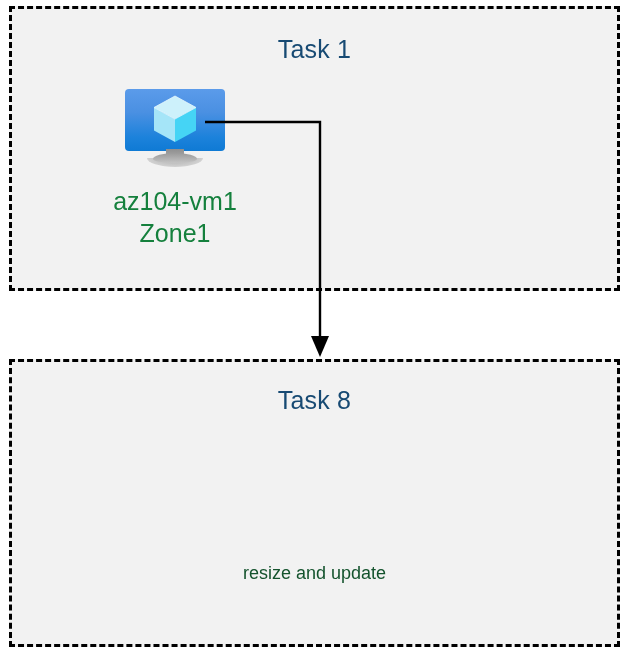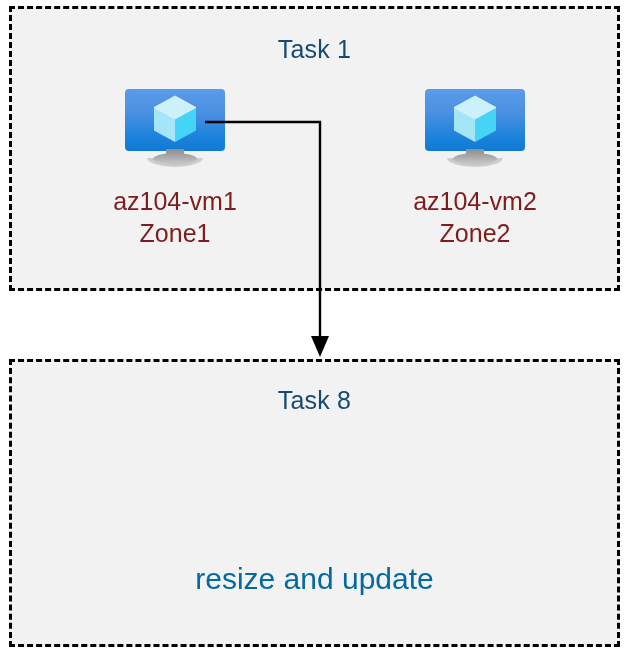--- a/index.html
+++ b/index.html
@@ -61,33 +61,33 @@
   
   .node {
     position: absolute;
     text-align: center;
   }
   #node-vm1 { left: 48px;  top: 80px;  width: 230px; }
   #node-vm2 { left: 348px; top: 80px;  width: 230px; }
 
   .node-label {
     font-size: 25px;
-    color: #7f1d1d;
+    color: #15803d;
     line-height: 1.28;
     margin-top: 18px;
     white-space: pre-line;
   }
   #task2-caption {
     position: absolute;
     left: 0;
     width: 100%;
     top: 202px;
     text-align: center;
-    font-size: 30px;
-    color: #0369a1;
+    font-size: 18px;
+    color: #14532d;
     line-height: 1;
   }
 
   
   .vm-icon {
     position: relative;
     width: 100px;
     height: 78px;
     margin: 0 auto;
   }
@@ -161,36 +161,20 @@
             <polygon points="23,2 44,13.5 23,25 2,13.5" fill="none" stroke="#e8f9fe" stroke-width="0.8"></polygon>
           </svg>
         </div>
         <div class="vm-neck"></div>
         <div class="vm-base"></div>
       </div>
       <div class="node-label">az104-vm1
 Zone1</div>
     </div>
 
-    <div class="node" id="node-vm2">
-      <div class="vm-icon">
-        <div class="vm-screen">
-          <svg class="vm-cube" viewBox="0 0 46 50">
-            <polygon points="23,2 44,13.5 23,25 2,13.5" fill="#cdf1fb"></polygon>
-            <polygon points="2,13.5 23,25 23,48 2,36.5" fill="#a5e5f8"></polygon>
-            <polygon points="44,13.5 23,25 23,48 44,36.5" fill="#45d4f5"></polygon>
-            <polygon points="23,2 44,13.5 23,25 2,13.5" fill="none" stroke="#e8f9fe" stroke-width="0.8"></polygon>
-          </svg>
-        </div>
-        <div class="vm-neck"></div>
-        <div class="vm-base"></div>
-      </div>
-      <div class="node-label">az104-vm2
-Zone2</div>
-    </div>
   </div>
 
   <div class="task-box" id="task2-box">
 
     <div class="task-title" id="task2-title">Task 8</div>
 
     <div id="task2-caption">resize and update</div>
   </div>
 
   <svg id="connector-svg">

